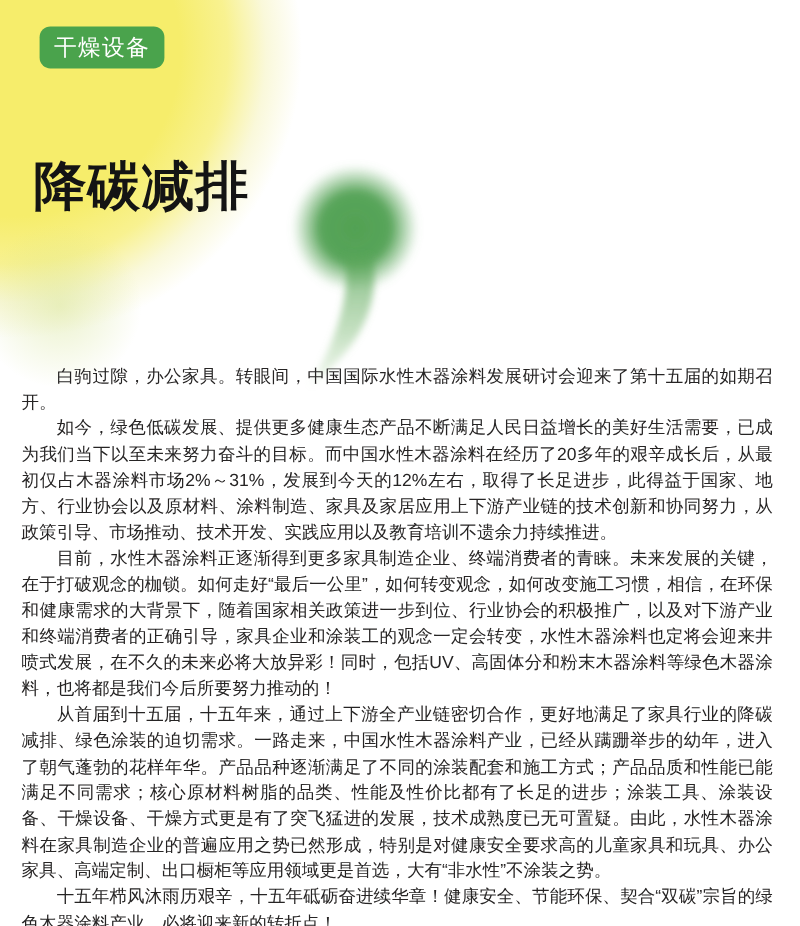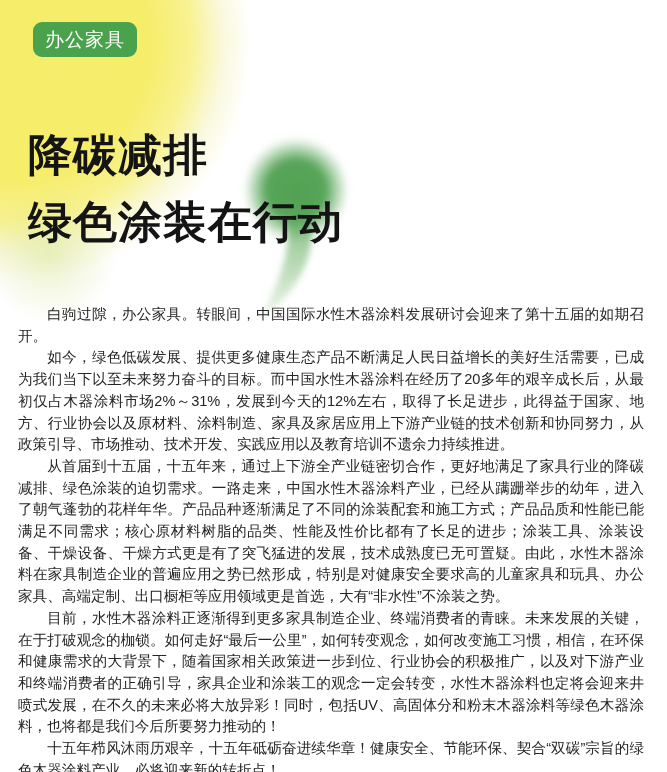--- a/index.html
+++ b/index.html
@@ -112,25 +112,25 @@
         <stop offset="100%" stop-color="#b5d8ab" stop-opacity="0.2"></stop>
       </linearGradient>
       <filter id="soften" x="-30%" y="-30%" width="160%" height="160%">
         <feGaussianBlur stdDeviation="3"></feGaussianBlur>
       </filter>
     </defs>
     <circle cx="64" cy="64" r="53" fill="url(#commaHead)" filter="url(#soften)"></circle>
     <path d="M78,88 C86,128 68,164 26,196 C48,158 60,122 56,86 Z" fill="url(#commaTail)" filter="url(#soften)"></path>
   </svg>
 
-  <div class="badge">办公家具</div>
+  <div class="badge">干燥设备</div>
 
-  <h1 class="title"><span>降碳减排</span><br><span>绿色涂装在行动</span></h1>
+  <h1 class="title"><span>降碳减排</span><br></h1>
 
   <div class="body-text">
     <p>白驹过隙，办公家具。转眼间，中国国际水性木器涂料发展研讨会迎来了第十五届的如期召开。</p>
     <p>如今，绿色低碳发展、提供更多健康生态产品不断满足人民日益增长的美好生活需要，已成为我们当下以至未来努力奋斗的目标。而中国水性木器涂料在经历了20多年的艰辛成长后，从最初仅占木器涂料市场2%～31%，发展到今天的12%左右，取得了长足进步，此得益于国家、地方、行业协会以及原材料、涂料制造、家具及家居应用上下游产业链的技术创新和协同努力，从政策引导、市场推动、技术开发、实践应用以及教育培训不遗余力持续推进。</p>
+    <p>目前，水性木器涂料正逐渐得到更多家具制造企业、终端消费者的青睐。未来发展的关键，在于打破观念的枷锁。如何走好“最后一公里”，如何转变观念，如何改变施工习惯，相信，在环保和健康需求的大背景下，随着国家相关政策进一步到位、行业协会的积极推广，以及对下游产业和终端消费者的正确引导，家具企业和涂装工的观念一定会转变，水性木器涂料也定将会迎来井喷式发展，在不久的未来必将大放异彩！同时，包括UV、高固体分和粉末木器涂料等绿色木器涂料，也将都是我们今后所要努力推动的！</p>
     <p>从首届到十五届，十五年来，通过上下游全产业链密切合作，更好地满足了家具行业的降碳减排、绿色涂装的迫切需求。一路走来，中国水性木器涂料产业，已经从蹒跚举步的幼年，进入了朝气蓬勃的花样年华。产品品种逐渐满足了不同的涂装配套和施工方式；产品品质和性能已能满足不同需求；核心原材料树脂的品类、性能及性价比都有了长足的进步；涂装工具、涂装设备、干燥设备、干燥方式更是有了突飞猛进的发展，技术成熟度已无可置疑。由此，水性木器涂料在家具制造企业的普遍应用之势已然形成，特别是对健康安全要求高的儿童家具和玩具、办公家具、高端定制、出口橱柜等应用领域更是首选，大有“非水性”不涂装之势。</p>
-    <p>目前，水性木器涂料正逐渐得到更多家具制造企业、终端消费者的青睐。未来发展的关键，在于打破观念的枷锁。如何走好“最后一公里”，如何转变观念，如何改变施工习惯，相信，在环保和健康需求的大背景下，随着国家相关政策进一步到位、行业协会的积极推广，以及对下游产业和终端消费者的正确引导，家具企业和涂装工的观念一定会转变，水性木器涂料也定将会迎来井喷式发展，在不久的未来必将大放异彩！同时，包括UV、高固体分和粉末木器涂料等绿色木器涂料，也将都是我们今后所要努力推动的！</p>
     <p>十五年栉风沐雨历艰辛，十五年砥砺奋进续华章！健康安全、节能环保、契合“双碳”宗旨的绿色木器涂料产业，必将迎来新的转折点！</p>
   </div>
 
 </div>
 
 </body></html>

